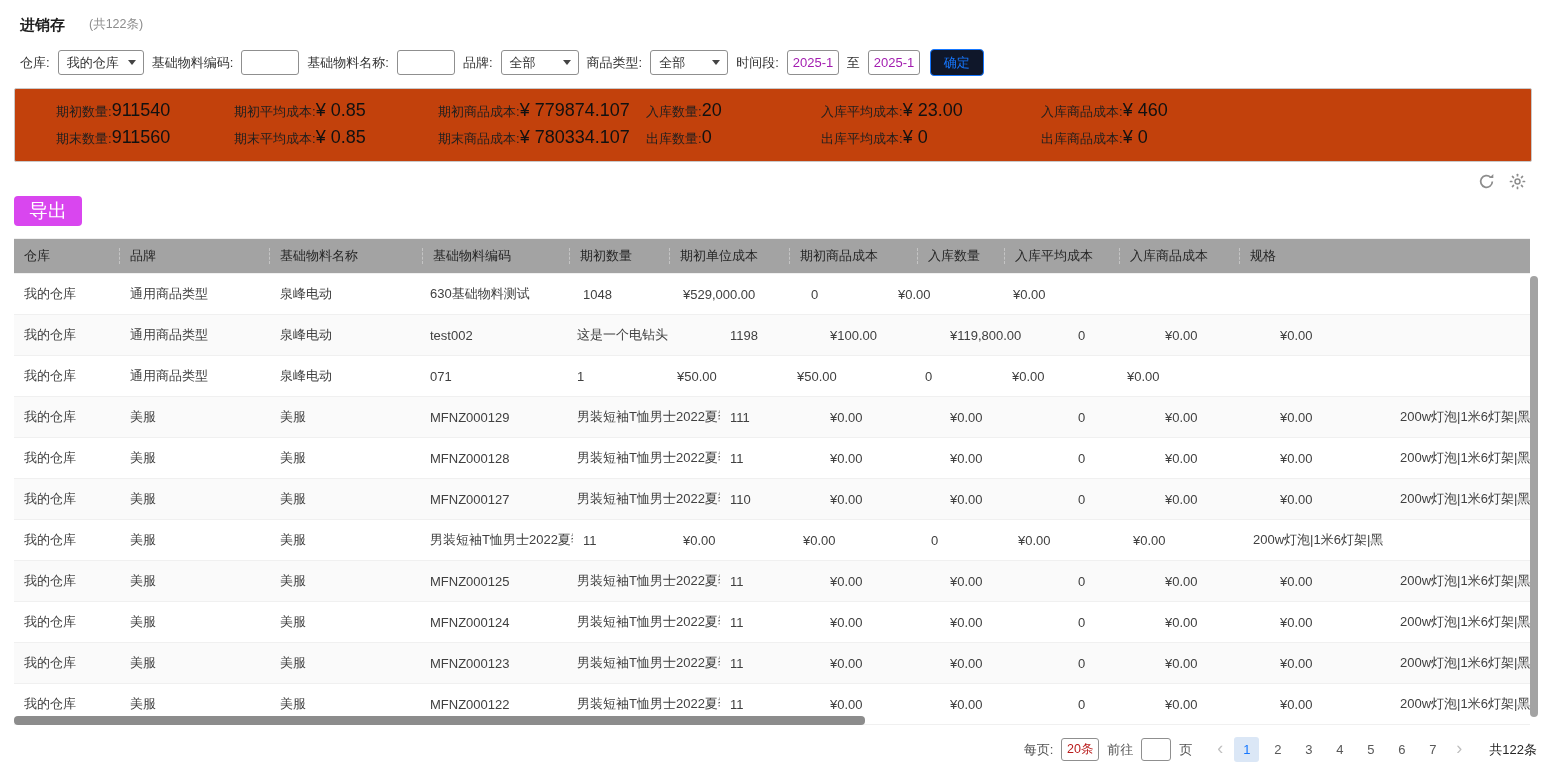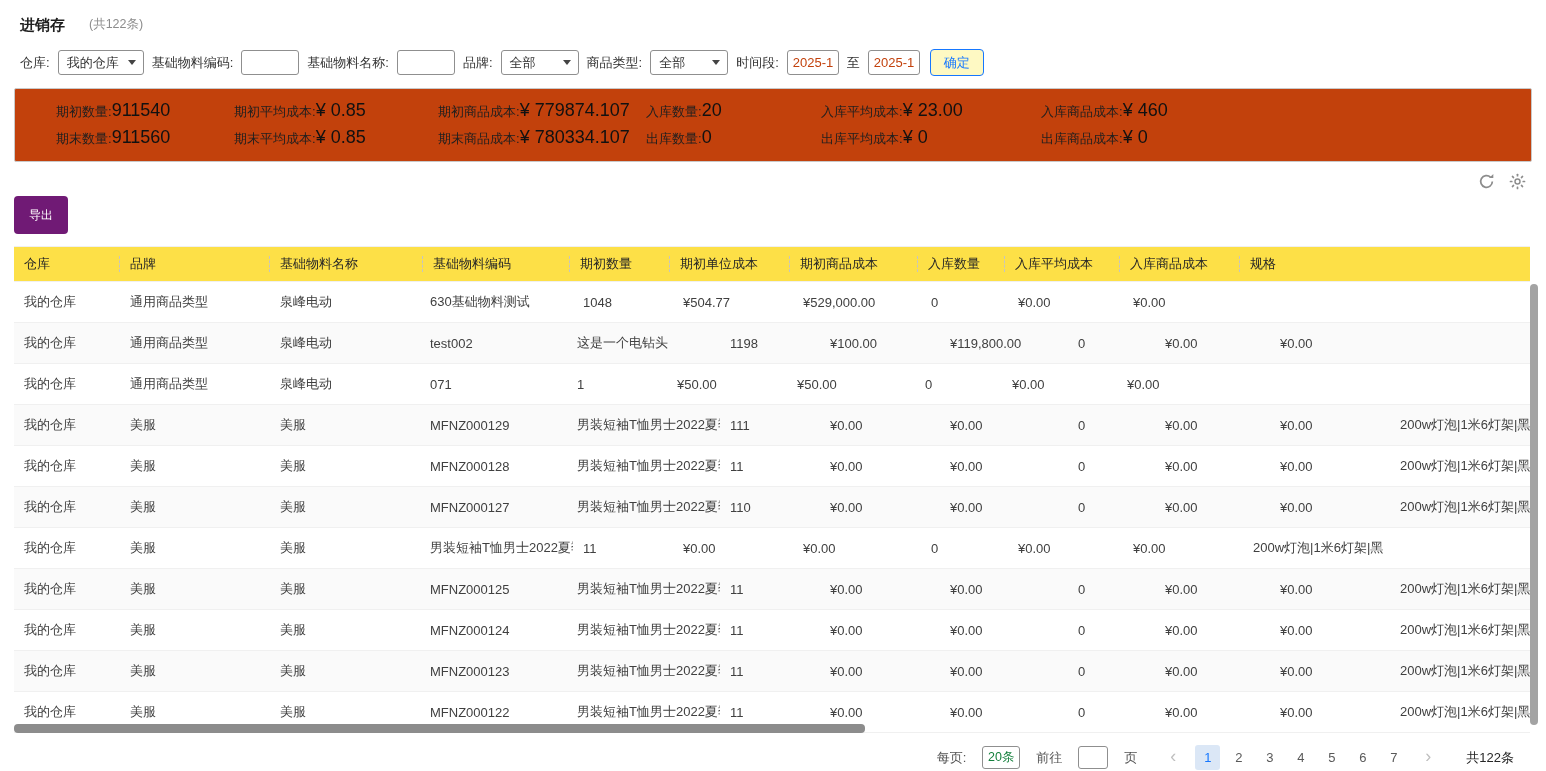--- a/index.html
+++ b/index.html
@@ -8,51 +8,51 @@
 
   .page-header { display:flex; align-items:flex-start; gap:24px; padding:16px 20px 0; }
   .page-title { font-size:15px; font-weight:bold; color:#1f1f1f; }
   .page-count { font-size:12.5px; color:#8c8c8c; }
 
   .filter-bar { display:flex; align-items:center; gap:8px; padding:14px 20px 12px; font-size:13px; color:#333; white-space:nowrap; }
   .sel { display:inline-flex; align-items:center; justify-content:space-between; gap:8px;
     border:1px solid #8f8f8f; border-radius:3px; background:#fff; height:25px; padding:0 7px 0 8px; cursor:pointer; }
   .w-86 { width:86px; } .w-78 { width:78px; }
   .caret { width:0; height:0; border-left:4px solid transparent; border-right:4px solid transparent; border-top:5px solid #444; }
-  .txt-input { border:1px solid #8f8f8f; border-radius:3px; height:25px; width:58px; padding:0 5px; font-size:13px; font-family:inherit; color:#c2410c; }
+  .txt-input { border:1px solid #8f8f8f; border-radius:3px; height:25px; width:58px; padding:0 5px; font-size:13px; font-family:inherit; color:#a21caf; }
   .date-input { width:52px; }
-  .btn-confirm { border:1px solid #1677ff; color:#1677ff; background:#fef9c3; border-radius:4px; height:27px; padding:0 13px; font-size:13px; cursor:pointer; font-family:inherit; margin-left:2px; }
+  .btn-confirm { border:1px solid #1677ff; color:#1677ff; background:#0f172a; border-radius:4px; height:27px; padding:0 13px; font-size:13px; cursor:pointer; font-family:inherit; margin-left:2px; }
 
   .summary { margin:0 14px; border:1px solid #c9c9c9; background:#c2410c; border-radius:2px;
     padding:11px 10px 13px 41px; display:grid; grid-template-columns:178px 204px 208px 175px 220px auto; row-gap:6px; }
   .sum-item { display:flex; align-items:baseline; white-space:nowrap; }
   .sum-label { font-size:13px; color:#1f1f1f; }
   .sum-value { font-size:18px; color:#111; }
 
   .icons-row { display:flex; justify-content:flex-end; align-items:center; gap:14px; padding:8px 20px 0; height:30px; }
   .icon-btn { width:17px; height:17px; cursor:pointer; display:inline-flex; }
 
   .export-row { padding:4px 14px 12px; }
-  .btn-export { background:#701a75; color:#fff; border:none; border-radius:4px; height:38px; padding:0 15px; font-size:12px; cursor:pointer; font-family:inherit; }
+  .btn-export { background:#d946ef; color:#fff; border:none; border-radius:4px; height:30px; padding:0 15px; font-size:19px; cursor:pointer; font-family:inherit; }
 
   .table-area { position:relative; margin-left:14px; width:1524px; height:488px; }
-  .thead { display:flex; width:1516px; height:36px; background:#fde047; border-top:1px solid #f0f0f0; border-bottom:1px solid #f0f0f0; }
+  .thead { display:flex; width:1516px; height:36px; background:#a3a3a3; border-top:1px solid #f0f0f0; border-bottom:1px solid #f0f0f0; }
   .hcell { display:flex; align-items:center; padding:0 10px; font-size:13px; font-weight:500; color:#262626; position:relative; white-space:nowrap; overflow:hidden; }
   .hcell:not(:last-child)::after { content:""; position:absolute; right:0; top:9px; bottom:9px; border-right:1px dashed #c4c4c4; }
   .trow { display:flex; width:1516px; height:41px; border-bottom:1px solid #f0f0f0; background:#fff; }
   .trow.alt { background:#fafafa; }
   .tcell { display:flex; align-items:center; padding:0 10px; font-size:13px; color:#404040; white-space:nowrap; overflow:hidden; }
   .c0{width:106px}.c1{width:150px}.c2{width:150px}.c3{width:147px}.c4{width:153px}.c5{width:100px}
   .c6{width:120px}.c7{width:128px}.c8{width:87px}.c9{width:115px}.c10{width:120px}.c11{width:140px}
 
   .v-scroll { position:absolute; right:0; top:38px; width:8px; height:441px; background:#a3a3a3; border-radius:4px; cursor:pointer; }
   .h-scroll { position:absolute; left:0; bottom:1px; width:851px; height:9px; background:#8c8c8c; border-radius:4px; cursor:pointer; }
 
-  .pagination { display:flex; align-items:center; justify-content:flex-end; gap:16px; padding:11px 32px 0; font-size:13px; color:#555; }
-  .pg-input { width:38px; height:23px; border:1px solid #8f8f8f; border-radius:3px; text-align:center; font-size:12.5px; font-family:inherit; color:#15803d; }
+  .pagination { display:flex; align-items:center; justify-content:flex-end; gap:8px; padding:11px 9px 0; font-size:13px; color:#555; }
+  .pg-input { width:38px; height:23px; border:1px solid #8f8f8f; border-radius:3px; text-align:center; font-size:12.5px; font-family:inherit; color:#b91c1c; }
   .pg-goto { width:30px; }
   .pg-arrow { color:#bfbfbf; font-size:18px; line-height:1; padding:0 3px; cursor:pointer; margin-top:-3px; }
   .pg-left { margin-left:14px; }
   .pg-nums { display:flex; align-items:center; gap:6px; }
   .pg-num { min-width:25px; height:25px; display:inline-flex; align-items:center; justify-content:center; border-radius:3px; cursor:pointer; color:#595959; }
   .pg-num.active { background:#dbe7f6; color:#1677ff; }
   .pg-total { margin-left:16px; color:#262626; }
 </style>
 </head>
 <body>
@@ -184,21 +184,20 @@
         <div class="hcell c10">入库商品成本</div>
         <div class="hcell c11">规格</div>
       </div>
     <div>
         <div class="trow">
           <div class="tcell c0">我的仓库</div>
           <div class="tcell c1">通用商品类型</div>
           <div class="tcell c2">泉峰电动</div>
           <div class="tcell c4">630基础物料测试</div>
           <div class="tcell c5">1048</div>
-          <div class="tcell c6">¥504.77</div>
           <div class="tcell c7">¥529,000.00</div>
           <div class="tcell c8">0</div>
           <div class="tcell c9">¥0.00</div>
           <div class="tcell c10">¥0.00</div>
           <div class="tcell c11"></div>
         </div>
         <div class="trow alt">
           <div class="tcell c0">我的仓库</div>
           <div class="tcell c1">通用商品类型</div>
           <div class="tcell c2">泉峰电动</div>

